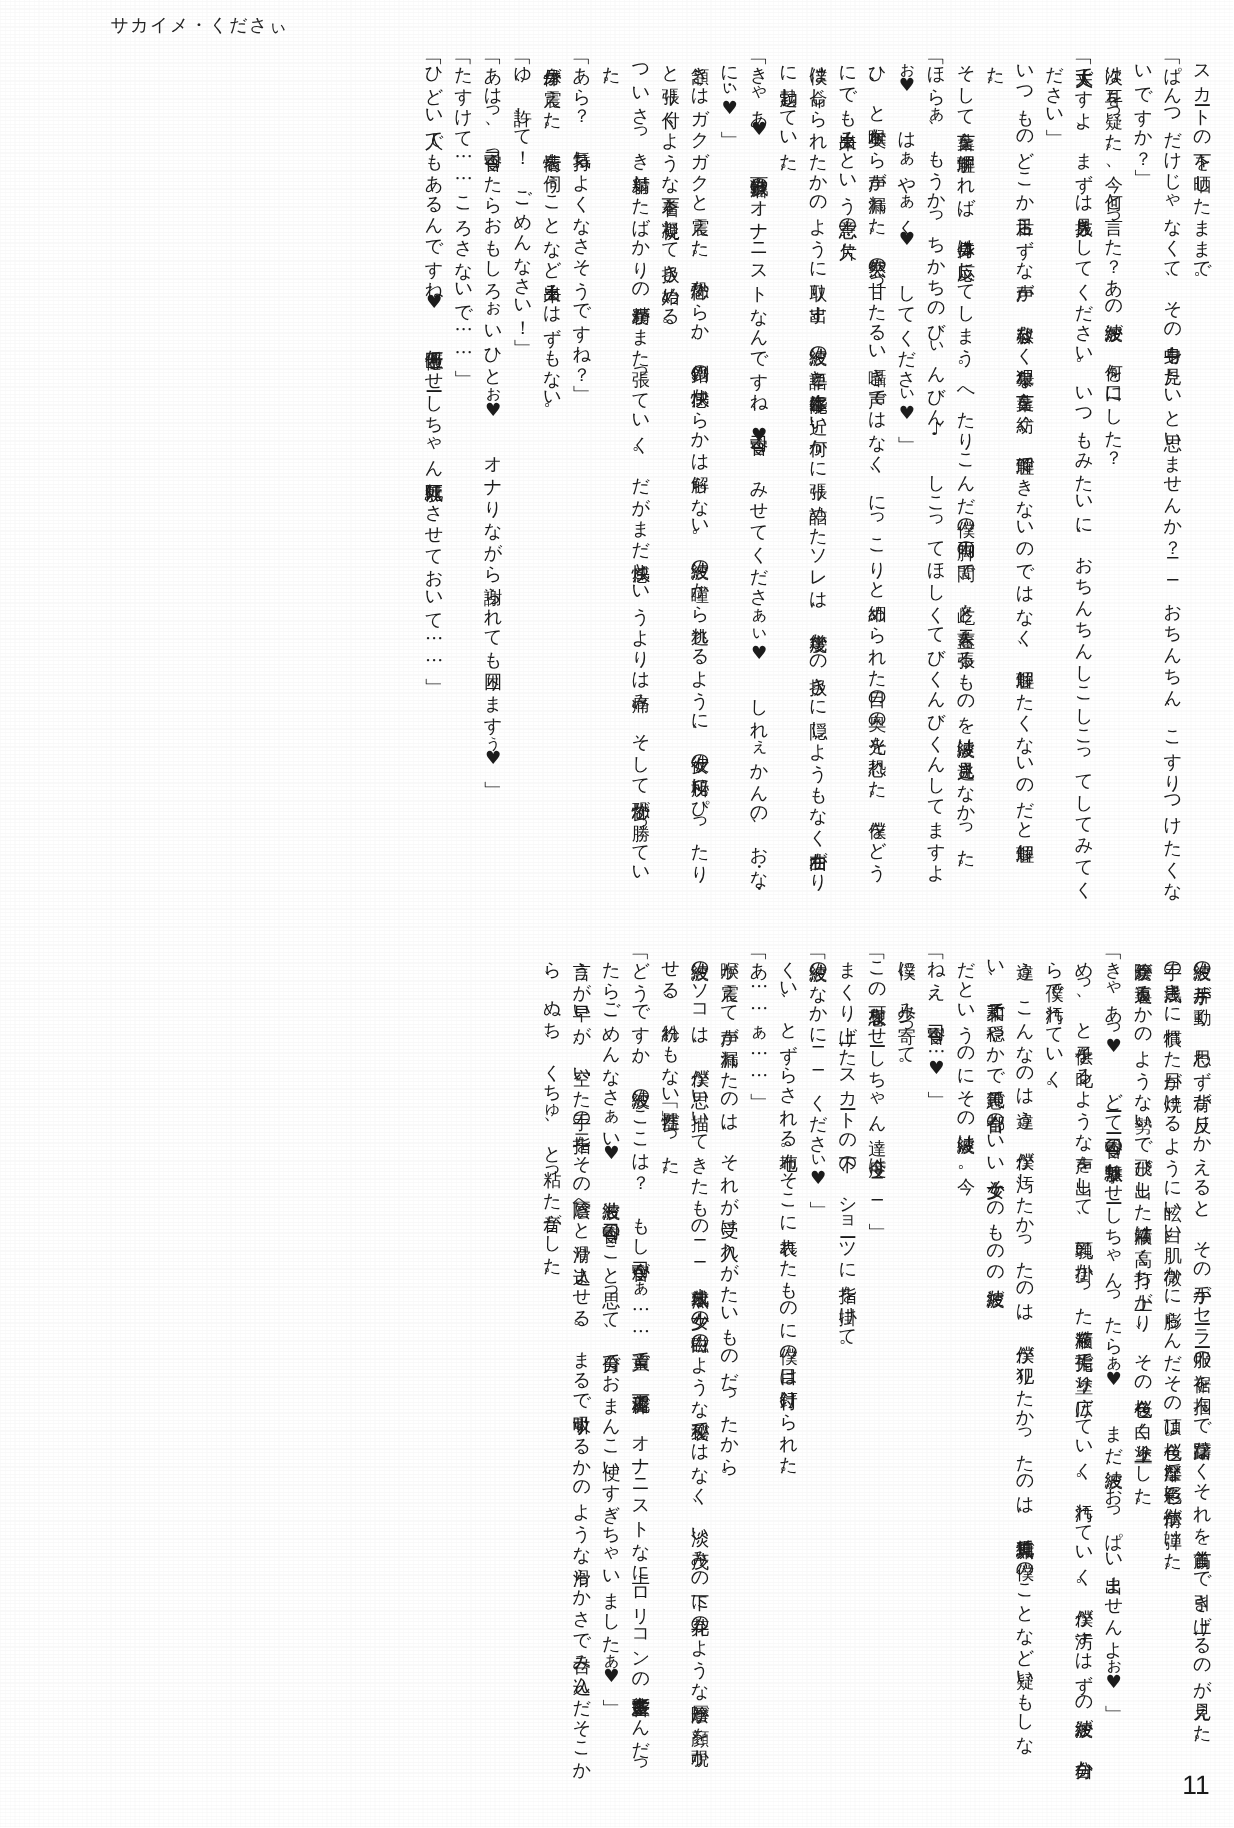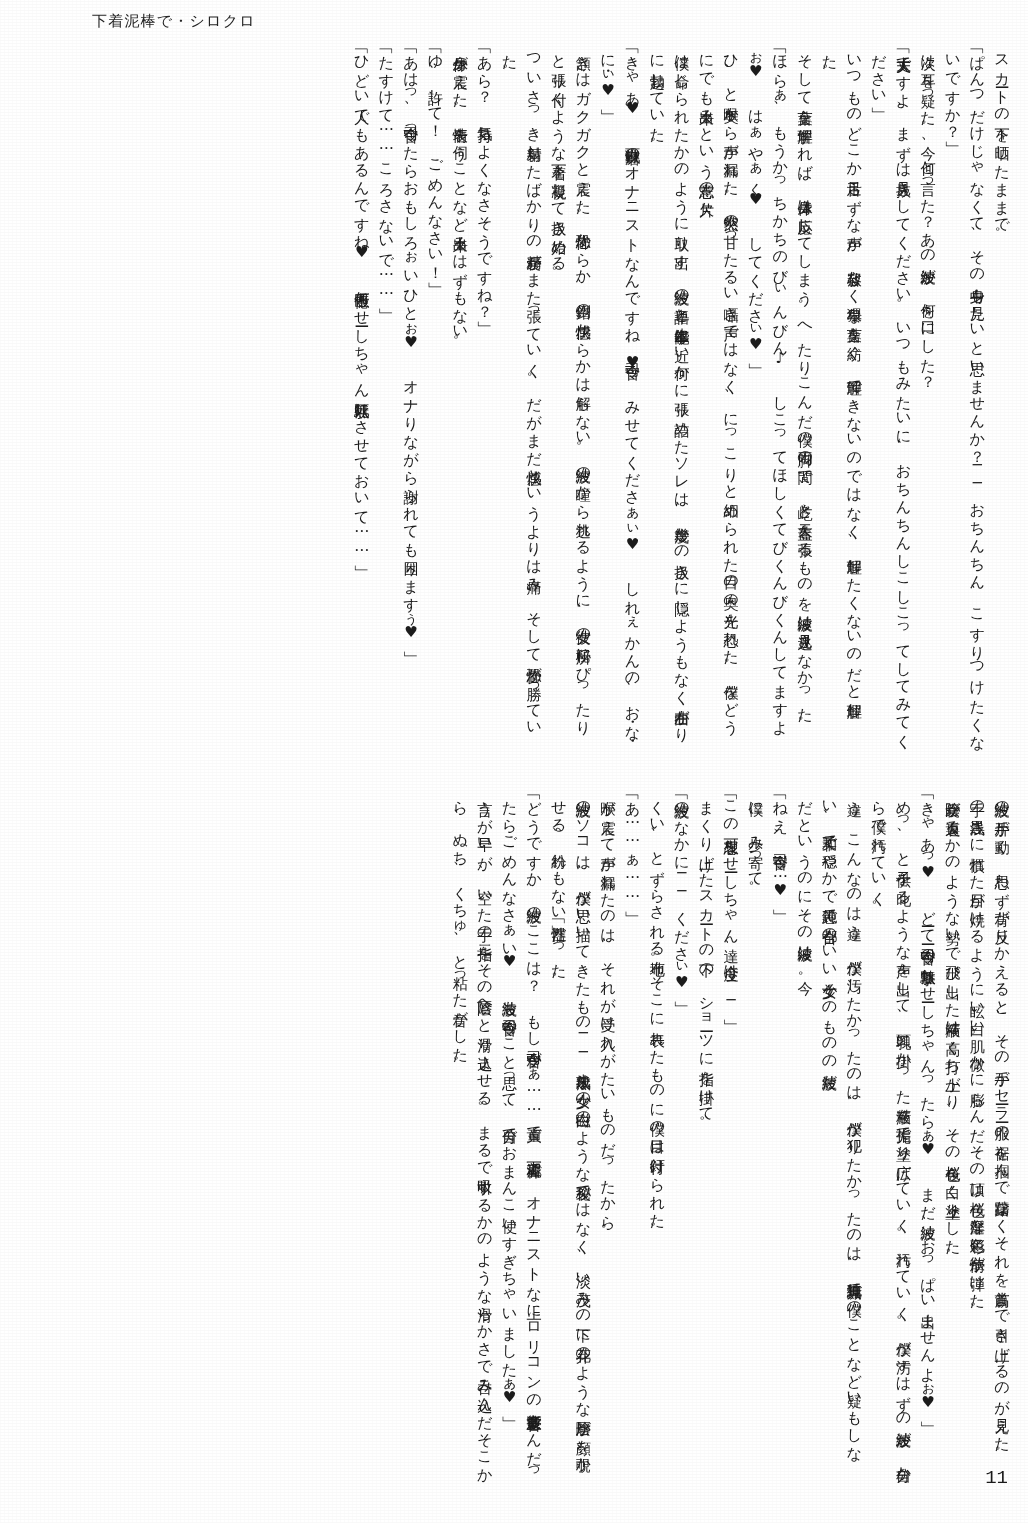--- a/index.html
+++ b/index.html
@@ -28,24 +28,24 @@
     letter-spacing: 1.2px;
     color: #242424;
     font-family: "DejaVu Sans", "Liberation Sans", sans-serif;
     white-space: nowrap;
   }
 
   
   #page-number {
     position: absolute;
     right: 20px;
-    bottom: 34px;
-    font-size: 19px;
+    bottom: 22px;
+    font-size: 22px;
     color: #1a1a1a;
-    font-family: Liberation Mono, monospace;
+    font-family: Liberation Sans, sans-serif;
   }
 
   
   .vblock {
     position: absolute;
     writing-mode: vertical-rl;
     -webkit-writing-mode: vertical-rl;
     text-orientation: upright;
     direction: ltr;
     font-size: 15.2px;
@@ -93,21 +93,21 @@
     background-image:
       repeating-linear-gradient(0deg, rgba(0,0,0,.6) 0 1px, transparent 1px 3px),
       repeating-linear-gradient(90deg, rgba(0,0,0,.4) 0 1px, transparent 1px 4px);
   }
 </style>
 </head>
 <body>
 
 <div id="page">
 
-  <div id="header-title">下着泥棒で・シロクロ</div>
+  <div id="header-title">サカイメ・くださぃ</div>
 
   <div class="vblock" id="block-upper">
       <p>スカートの下を晒したままで。</p>
       <p>「ぱんつだけじゃなくて、その中身も見たいと思いませんか？──おちんちん、こすりつけたくないですか？」</p>
       <p>次は耳を疑った。今、何と言った？あの綾波が、何を口にした？</p>
       <p>「大丈夫ですよ、まずは見抜きしてください。いつもみたいに、おちんちんしこしこってしてみてください」</p>
       <p>いつものどこか舌足らずな声が、容赦なく卑猥な言葉を紡ぐ。理解できないのではなく、理解したくないのだと理解した。</p>
       <p>そして言葉を理解すれば、身体は反応してしまう。へたりこんだ僕の両脚の間で、屹々と天蓋を張るものを綾波は見逃さなかった。</p>
       <p>「ほらぁ、もうかっちかちのびぃんびん♪ しこってほしくてびくんびくんしてますよぉ♥ はぁやぁく♥ してくださぃ♥」</p>
       <p>ひ、と喉奥から声が漏れた。突然の甘ったるい囁き声ではなく、にっこりと細められた目の奥の光を恐れた。僕をどうにでも出来るという意志の欠片。</p>

